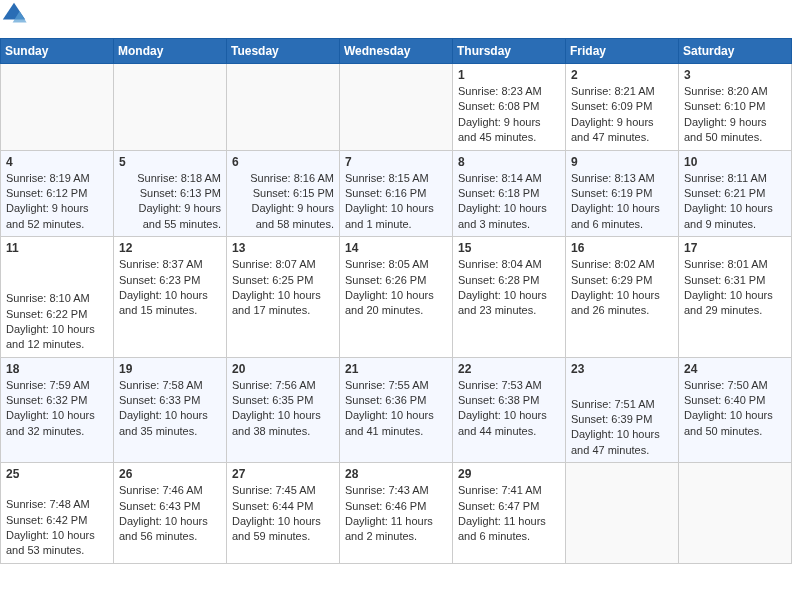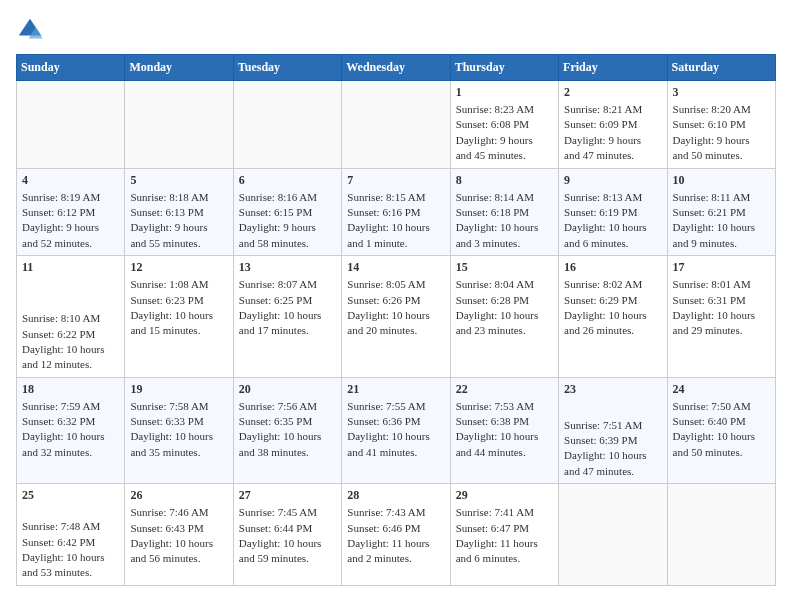--- a/index.html
+++ b/index.html
@@ -6,24 +6,23 @@
     body {
       font-family: Arial, sans-serif;
       background: #fff;
       width: 792px;
       height: 612px;
       overflow: hidden;
     }
     .page {
       width: 792px;
       height: 436px;
-      padding: 16px;
+      padding: 0;
       display: flex;
       flex-direction: column;
-      font-family: Liberation Serif, serif;
     }
     .header {
       display: flex;
       justify-content: space-between;
       align-items: flex-start;
       margin-bottom: 10px;
     }
     .logo {
       display: flex;
       align-items: center;
@@ -166,28 +165,28 @@
         <tr class="row-alt">
           <td>
             <div class="day-number">4</div>
             <div class="day-info" style="white-space: pre-line;">Sunrise: 8:19 AM
 Sunset: 6:12 PM
 Daylight: 9 hours
 and 52 minutes.</div>
           </td>
           <td>
             <div class="day-number">5</div>
-            <div class="day-info" style="white-space: pre-line;">Sunrise: 8:18 AM
+            <div class="day-info" style="white-space: pre-line; text-align: right;">Sunrise: 8:18 AM
 Sunset: 6:13 PM
 Daylight: 9 hours
 and 55 minutes.</div>
           </td>
           <td>
             <div class="day-number">6</div>
-            <div class="day-info" style="white-space: pre-line;">Sunrise: 8:16 AM
+            <div class="day-info" style="white-space: pre-line; text-align: right;">Sunrise: 8:16 AM
 Sunset: 6:15 PM
 Daylight: 9 hours
 and 58 minutes.</div>
           </td>
           <td>
             <div class="day-number">7</div>
             <div class="day-info" style="white-space: pre-line;">Sunrise: 8:15 AM
 Sunset: 6:16 PM
 Daylight: 10 hours
 and 1 minute.</div>
@@ -217,21 +216,21 @@
         <tr>
           <td>
             <div class="day-number">11</div>
             <div class="day-info" style="white-space: pre-line; margin-top: 36px;">Sunrise: 8:10 AM
 Sunset: 6:22 PM
 Daylight: 10 hours
 and 12 minutes.</div>
           </td>
           <td>
             <div class="day-number">12</div>
-            <div class="day-info" style="white-space: pre-line;">Sunrise: 1:08 AM
+            <div class="day-info" style="white-space: pre-line;">Sunrise: 8:37 AM
 Sunset: 6:23 PM
 Daylight: 10 hours
 and 15 minutes.</div>
           </td>
           <td>
             <div class="day-number">13</div>
             <div class="day-info" style="white-space: pre-line;">Sunrise: 8:07 AM
 Sunset: 6:25 PM
 Daylight: 10 hours
 and 17 minutes.</div>

